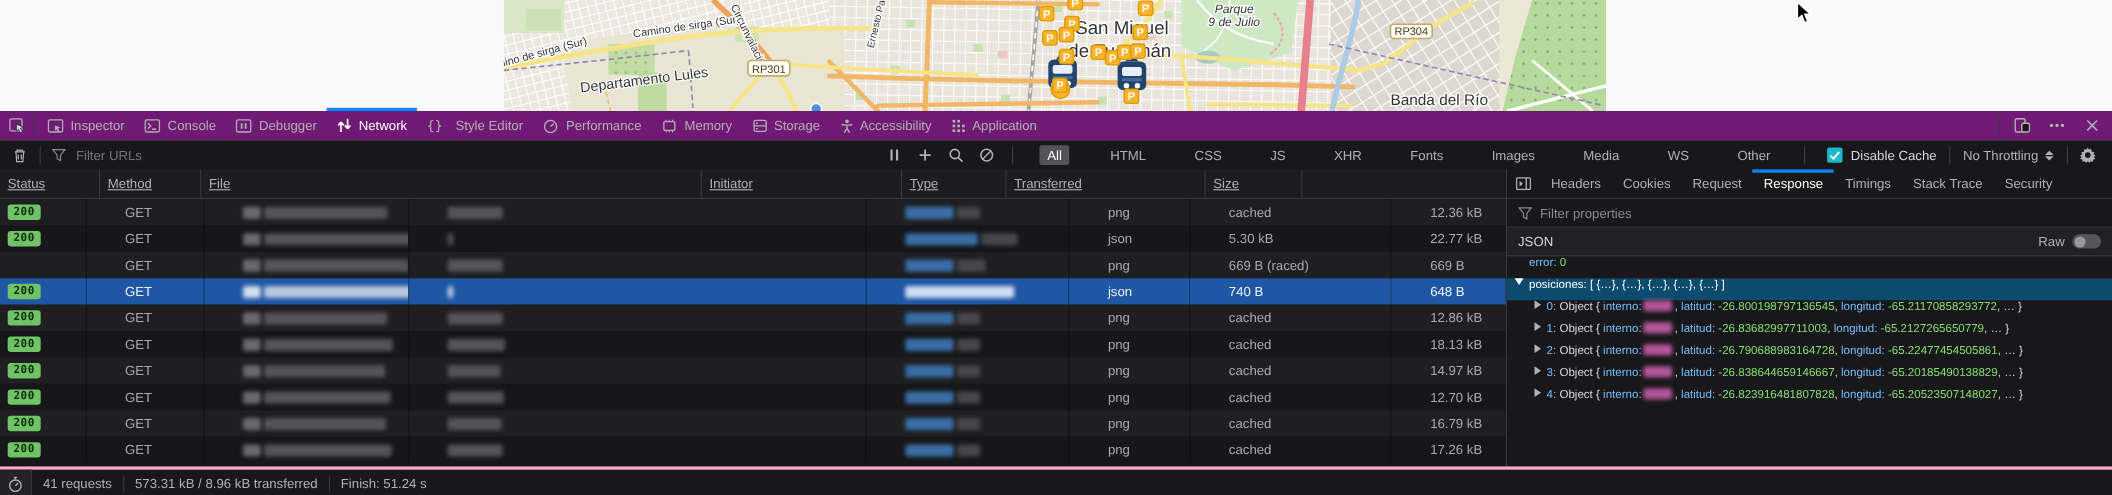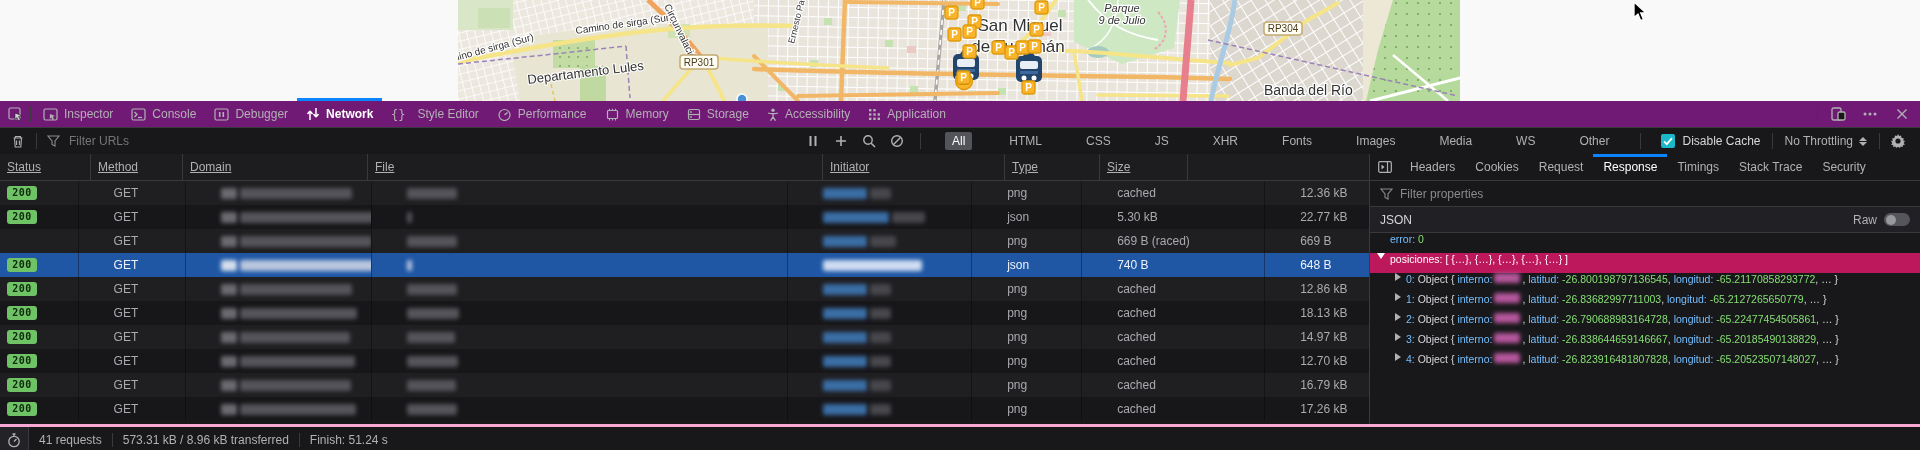--- a/index.html
+++ b/index.html
@@ -8,21 +8,21 @@
   #browser-area{position:absolute;left:0;top:0;width:1920px;height:101px;background:#f9f9fa;}
   #map{position:absolute;left:458px;top:0;width:1002px;height:101px;}
   #cursor{position:absolute;left:1633px;top:1px;}
   .maplabel{paint-order:stroke;stroke:#ffffff;stroke-width:2.5px;fill:#333;}
   
   #devtools{position:absolute;left:0;top:101px;width:1920px;height:349px;background:#18181a;color:#b1b1b3;font-size:12px;}
   .sep{width:1px;height:16px;background:#3a3a3e;flex:0 0 1px;}
   
   #tabbar{position:absolute;left:0;top:0;width:1920px;height:26px;background:#701a75;border-bottom:1px solid #3a3a3e;display:flex;align-items:center;}
   .dtab{display:flex;align-items:center;gap:6px;height:26px;padding:0 9px;position:relative;color:#b1b1b3;cursor:default;}
-  .dtab.active{color:#fff;font-weight:bold;}
+  .dtab.active{color:#fff;}
   .dtab.active::before{content:"";position:absolute;left:0;top:-3px;height:3px;width:100%;background:#0a84ff;}
   .dtab svg{flex:0 0 auto;}
   #tabbar-right{margin-left:auto;display:flex;align-items:center;gap:8px;padding-right:6px;}
   .iconbtn{display:flex;align-items:center;justify-content:center;width:24px;height:22px;}
   
   #nettoolbar{position:absolute;left:0;top:27px;width:1920px;height:26px;background:#18181a;border-bottom:1px solid #3a3a3e;display:flex;align-items:center;}
   #nettoolbar .left{display:flex;align-items:center;gap:8px;padding-left:8px;}
   #filter-urls{color:#757578;}
   #nettoolbar .right{margin-left:auto;display:flex;align-items:center;gap:0;padding-right:8px;}
   .tbicon{display:flex;align-items:center;justify-content:center;width:28px;height:22px;}
@@ -66,21 +66,21 @@
   #jsonhdr{display:flex;align-items:center;height:25px;background:#212125;border-bottom:1px solid #38383d;padding:0 10px;color:#d7d7db;}
   #rawwrap{margin-left:auto;display:flex;align-items:center;gap:7px;color:#b1b1b3;font-size:12px;}
   #rawtoggle{width:26px;height:13px;border-radius:7px;background:#55555c;position:relative;}
   #rawtoggle::before{content:"";position:absolute;left:1.5px;top:1.5px;width:10px;height:10px;border-radius:50%;background:#98989d;}
   #tree{font-size:10.5px;color:#d7d7db;}
   .trow{height:20px;display:flex;align-items:flex-start;white-space:nowrap;}
   .trow .twisty{width:0;height:0;flex:0 0 auto;}
   .key{color:#75bfff;}
   .num{color:#86de74;}
   .objtxt{color:#d7d7db;}
-  .trow.sel{background:#be185d;}
+  .trow.sel{background:#0c4a6e;}
   .trow.sel .key,.trow.sel .objtxt{color:#fff;}
   .pinkblur{display:inline-block;width:26px;height:10px;background:#b4569b;border-radius:2px;filter:blur(2px);vertical-align:middle;margin:0 2px;}
   
   #statusbar{position:absolute;left:0;top:323px;width:1920px;height:26px;background:#18181a;border-top:3px solid #f9a8d4;display:flex;align-items:center;color:#b1b1b3;}
   #sb-clockbtn{width:28px;height:26px;display:flex;align-items:center;justify-content:center;background:#232327;border-right:1px solid #38383d;}
   #statusbar .sbitem{padding:0 10px;}
   #statusbar .sep{height:14px;}
 </style>
 </head>
 <body>
@@ -464,24 +464,24 @@
               <circle cx="8" cy="8" r="2.6" fill="#18181a"></circle>
             </svg>
         </span>
       </div>
     </div>
     <div id="main">
       <div id="nettable">
         <div id="thead">
             <div class="th" style="width:91px">Status</div>
             <div class="th" style="width:92px">Method</div>
-            <div class="th" style="width:185px">Domain</div>
             <div class="th" style="width:455px">File</div>
             <div class="th" style="width:182px">Initiator</div>
             <div class="th" style="width:95px">Type</div>
+            <div class="th" style="width:181px">Transferred</div>
             <div class="th" style="width:88px">Size</div>
           </div>
         <div id="tbody">
             <div class="row odd">
       <div class="cell" style="width:91px">
                 <span class="badge">200</span>
               </div>
       <div class="cell" style="width:92px">GET</div>
       <div class="cell" style="width:185px">
                 <span class="blur lightlead" style="width:16px"></span>

